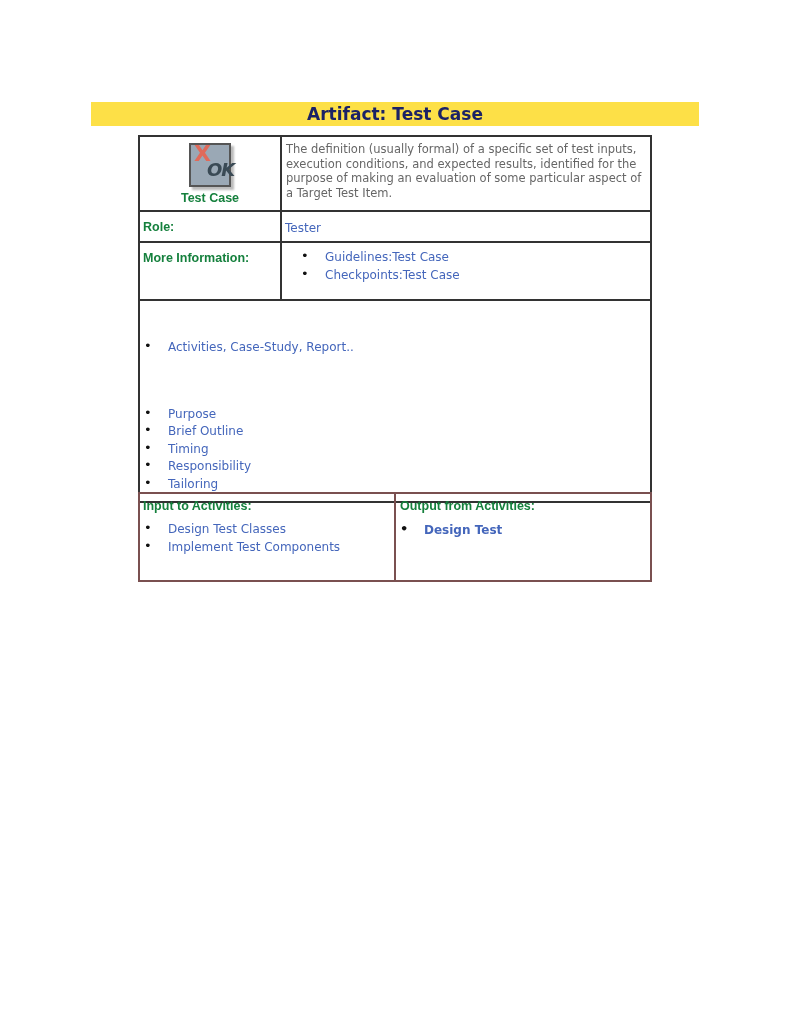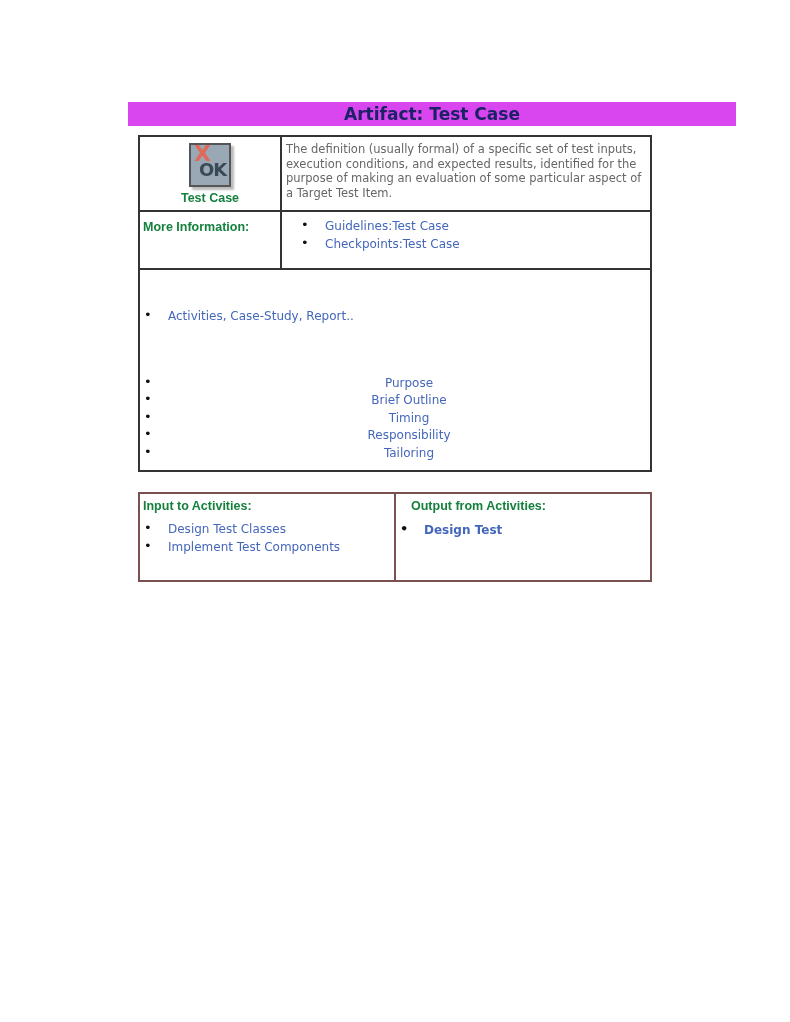--- a/index.html
+++ b/index.html
@@ -1,36 +1,36 @@
 <!DOCTYPE html>
 <html><head>
   <meta charset="utf-8">
   <style>
     html, body { margin: 0; padding: 0; background: #ffffff; }
     body { width: 790px; height: 1022px; position: relative; overflow: hidden;
            font-family: "DejaVu Sans", sans-serif; }
     .title-bar { position: absolute; left: 91px; top: 102px; width: 608px; height: 24px;
-                 background: #d946ef; text-align: center; margin-left: 37px; }
+                 background: #fde047; text-align: center; }
     .title-bar h1 { margin: 0; font-family: "DejaVu Sans", sans-serif; font-weight: bold;
                     font-size: 17px; line-height: 25px; color: #1b2266; }
     table { border-collapse: collapse; position: absolute; }
     .main-table { left: 138px; top: 135px; width: 514px; }
     .main-table td { border: 2px solid #333333; vertical-align: top; padding: 0; }
     .lbl { font-family: "Liberation Sans", sans-serif; font-weight: bold; font-size: 12.5px; color: #15803d; }
     .desc { font-size: 11.5px; color: #666666; line-height: 14.5px; padding: 5px 4px 0 4px; }
     .link { color: #4466bb; font-size: 12px; }
     ul.bl { list-style: none; margin: 0; padding: 0; }
     ul.bl li { position: relative; padding-left: 28px; line-height: 15.5px; }
     ul.bl li::before { content: "\2022"; position: absolute; left: 4px; color: #111; font-size: 13px; }
     .icon-box { width: 38px; height: 40px; margin: 6px auto 0 auto; background: #9aa8b5;
                 border: 2px solid #555; box-shadow: 3px 3px 2px #bbbbbb; position: relative; }
     .icon-x { position: absolute; left: 3px; top: -4px; font-size: 22px; font-weight: bold;
               color: #e06a5a; font-family: "DejaVu Sans", sans-serif; }
-    .icon-ok { position: absolute; left: 8px; top: 14px; font-size: 18px; font-weight: bold;
-               color: #3a4a55; font-family: "DejaVu Sans", sans-serif; letter-spacing: -1px; }
+    .icon-ok { position: absolute; left: 16px; top: 14px; font-size: 18px; font-weight: bold;
+               color: #3a4a55; font-family: "DejaVu Sans", sans-serif; letter-spacing: -1px; font-style: italic; }
     .io-table { left: 138px; top: 492px; width: 514px; }
     .io-table td { border: 2px solid #7a5050; vertical-align: top; padding: 0; height: 86px; }
   </style>
 </head>
 <body>
 
 <div class="title-bar">
   <h1>Artifact:  Test Case</h1>
 </div>
 
@@ -41,37 +41,45 @@
       <div class="icon-box">
         <span class="icon-x">X</span>
             <span class="icon-ok">OK</span>
       </div>
       <div class="lbl" style="margin-top:4px;">Test Case</div>
     </td>
     <td>
       <div class="desc">The definition (usually formal) of a specific set of test inputs, execution conditions, and expected results, identified for the purpose of making an evaluation of some particular aspect of a Target Test Item.</div>
     </td>
   </tr>
+  <tr style="height:30px;">
+    <td style="padding:4px 3px;">
+      <span class="lbl">Role:</span>
+    </td>
+    <td style="padding:5px 3px;">
+      <a class="link">Tester</a>
+    </td>
+  </tr>
   <tr style="height:58px;">
     <td style="padding:4px 3px;">
       <span class="lbl">More Information:</span>
     </td>
     <td style="padding:5px 0 0 15px;">
       <ul class="bl">
         <li><a class="link">Guidelines:Test Case</a></li>
         <li><a class="link">Checkpoints:Test Case</a></li>
       </ul>
     </td>
   </tr>
   <tr style="height:202px;">
     <td colspan="2">
       <ul class="bl" style="margin-top:37px;">
         <li><a class="link">Activities, Case-Study, Report..</a></li>
       </ul>
-      <ul class="bl" style="margin-top:49px;text-align:center;">
+      <ul class="bl" style="margin-top:49px;">
         <li><a class="link">Purpose</a></li>
         <li><a class="link">Brief Outline</a></li>
         <li><a class="link">Timing</a></li>
         <li><a class="link">Responsibility</a></li>
         <li><a class="link">Tailoring</a></li>
       </ul>
     </td>
   </tr>
 </tbody>
   </table>
@@ -80,20 +88,20 @@
   <tbody>
       <tr>
     <td style="width:50%;">
       <div class="lbl" style="padding:5px 3px 0 3px;">Input to Activities:</div>
       <ul class="bl" style="margin-top:7px;">
         <li><a class="link">Design Test Classes</a></li>
         <li><a class="link">Implement Test Components</a></li>
       </ul>
     </td>
     <td style="width:50%;">
-      <div class="lbl" style="padding:5px 3px 0 4px;margin-left:11px;">Output from Activities:</div>
+      <div class="lbl" style="padding:5px 3px 0 4px;">Output from Activities:</div>
       <ul class="bl" style="margin-top:8px;font-weight:bold;">
         <li><a class="link">Design Test</a></li>
       </ul>
     </td>
   </tr>
 </tbody>
   </table>
 
 </body></html>

